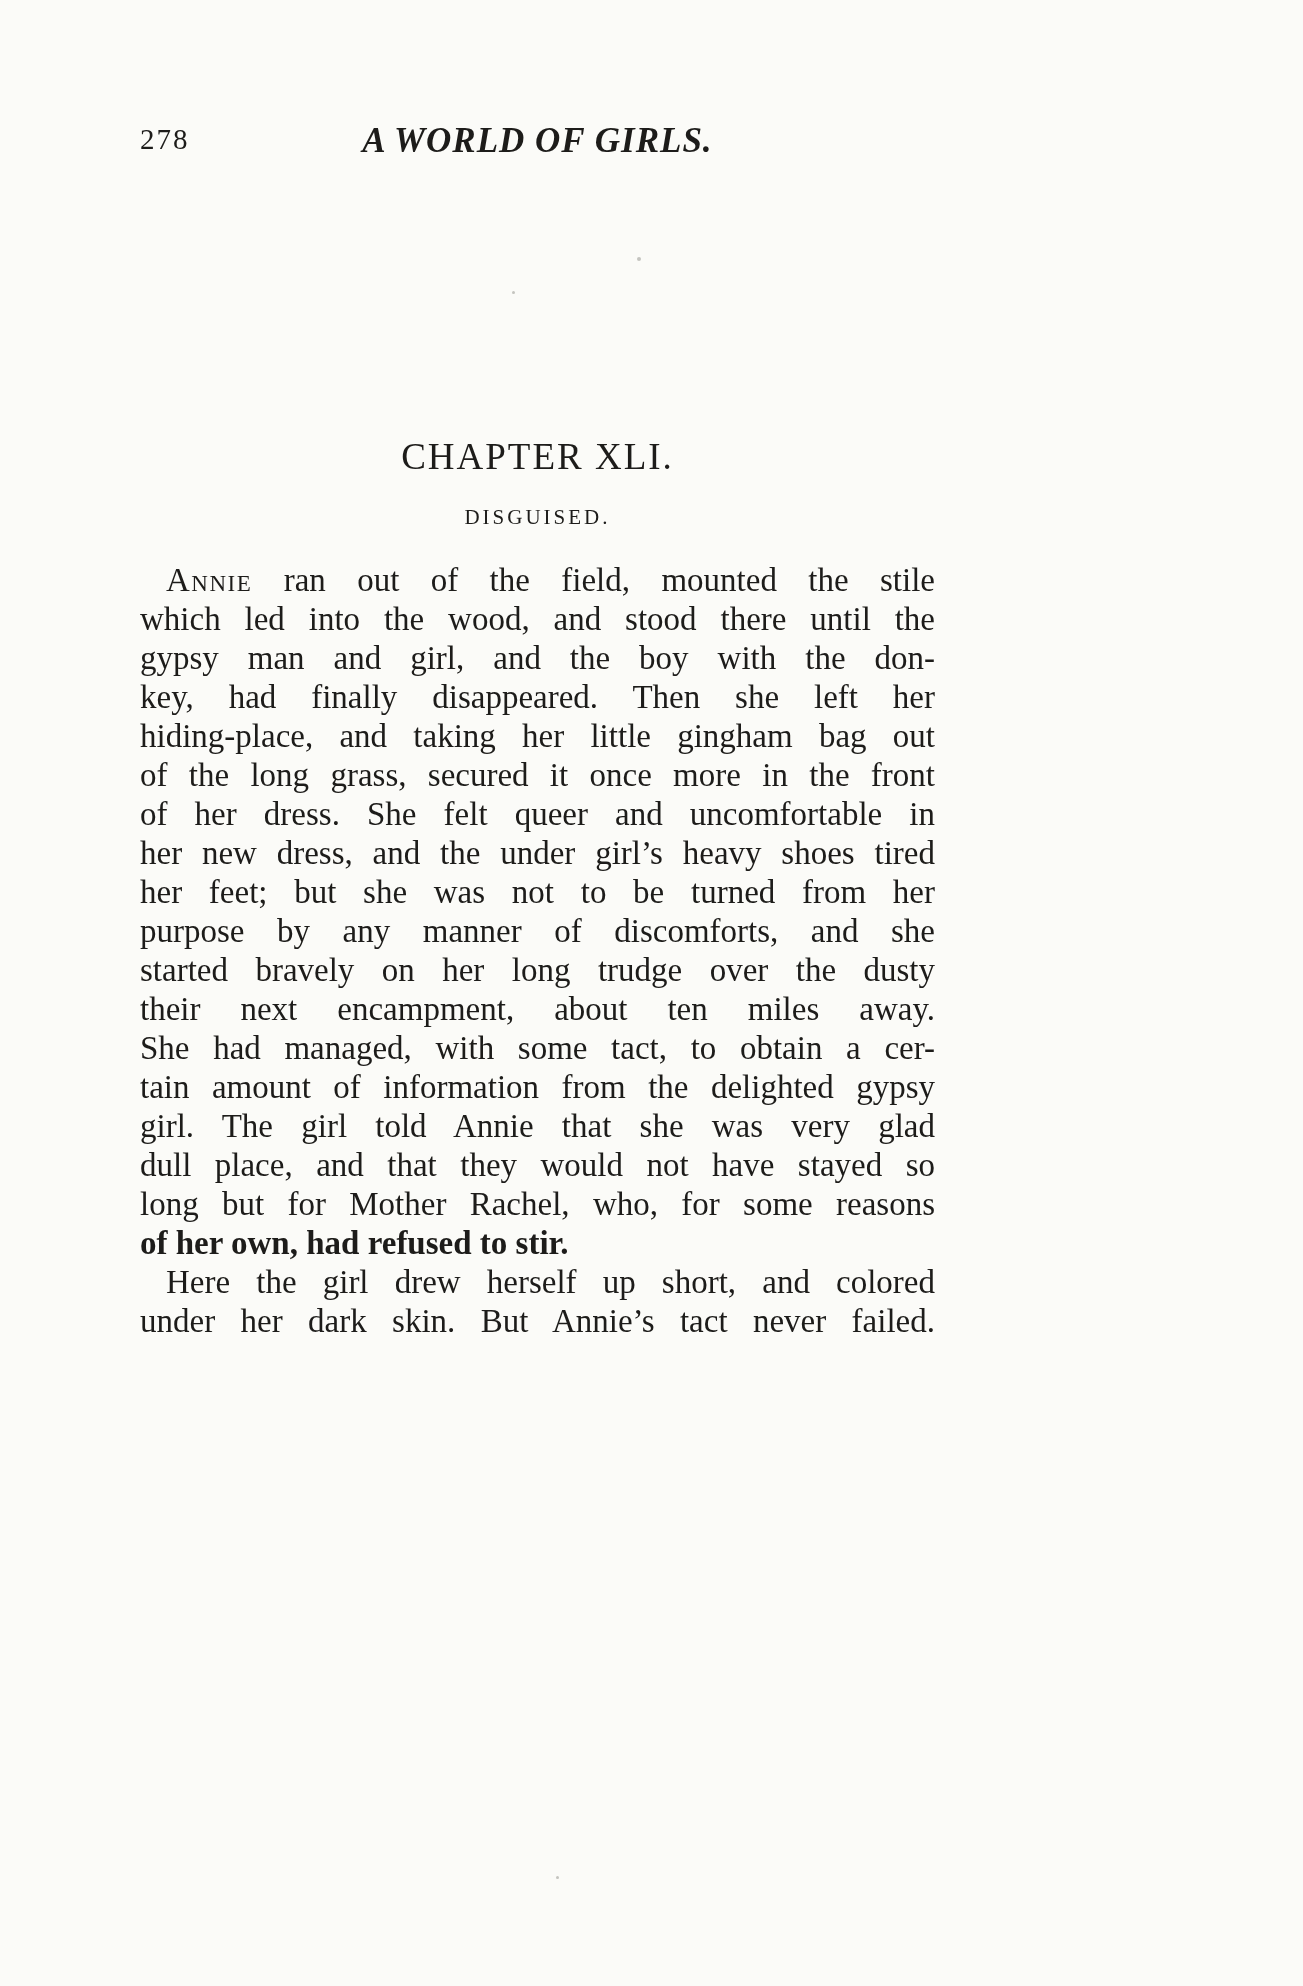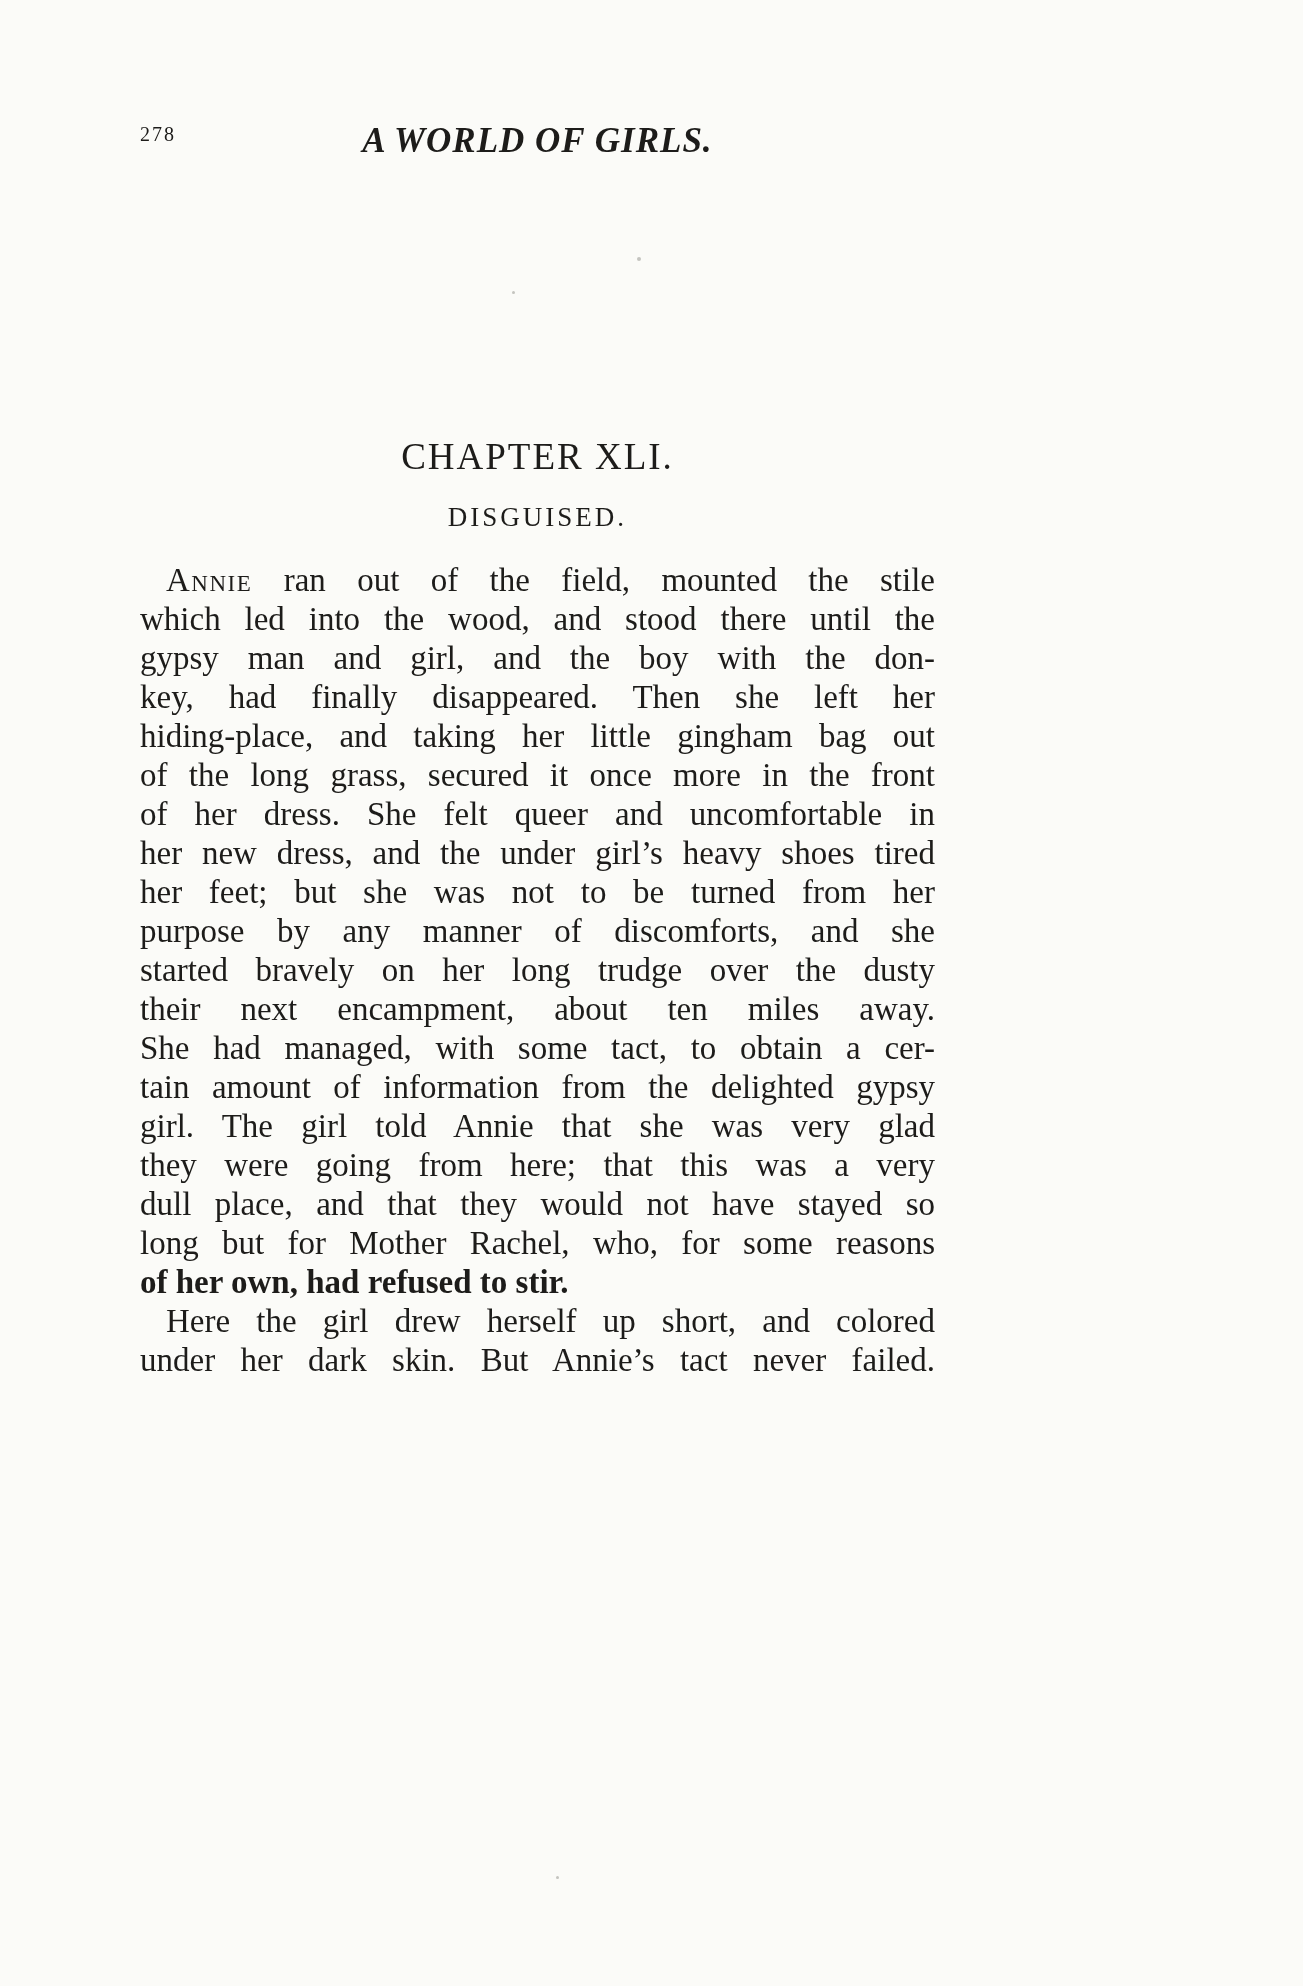--- a/index.html
+++ b/index.html
@@ -15,21 +15,21 @@
   .content {
     position: relative;
     margin-left: 140px;
     width: 795px;
     padding-top: 121px;
   }
   .running-header { position: relative; height: 36px; }
   .page-number {
     position: absolute;
     left: 0; top: 2px;
-    font-size: 20px;
+    font-size: 29px;
     letter-spacing: 2px;
   }
   .running-title {
     display: block;
     text-align: center;
     font-style: italic;
     font-weight: 600;
     font-size: 35px;
     letter-spacing: 1px;
   }
@@ -37,21 +37,21 @@
     margin-top: 280px;
     text-align: center;
     font-size: 37px;
     font-weight: 400;
     letter-spacing: 2px;
     line-height: 40px;
   }
   .chapter-subtitle {
     margin-top: 27px;
     text-align: center;
-    font-size: 27px;
+    font-size: 21px;
     font-weight: 400;
     letter-spacing: 3px;
     line-height: 26px;
   }
   .body-text {
     margin-top: 31px;
     font-size: 33px;
     line-height: 39px;
   }
   .line {
@@ -95,21 +95,20 @@
         <div class="line">of the long grass, secured it once more in the front</div>
         <div class="line">of her dress. She felt queer and uncomfortable in</div>
         <div class="line">her new dress, and the under girl’s heavy shoes tired</div>
         <div class="line">her feet; but she was not to be turned from her</div>
         <div class="line">purpose by any manner of discomforts, and she</div>
         <div class="line">started bravely on her long trudge over the dusty</div>
         <div class="line">their next encampment, about ten miles away.</div>
         <div class="line">She had managed, with some tact, to obtain a cer-</div>
         <div class="line">tain amount of information from the delighted gypsy</div>
         <div class="line">girl. The girl told Annie that she was very glad</div>
-        <div class="line">they were going from here; that this was a very</div>
         <div class="line">dull place, and that they would not have stayed so</div>
         <div class="line">long but for Mother Rachel, who, for some reasons</div>
         <div class="line last">of her own, had refused to stir.</div>
       </div>
       <div class="paragraph">
         <div class="line first">Here the girl drew herself up short, and colored</div>
         <div class="line">under her dark skin. But Annie’s tact never failed.</div>
       </div>
     </div>
 

